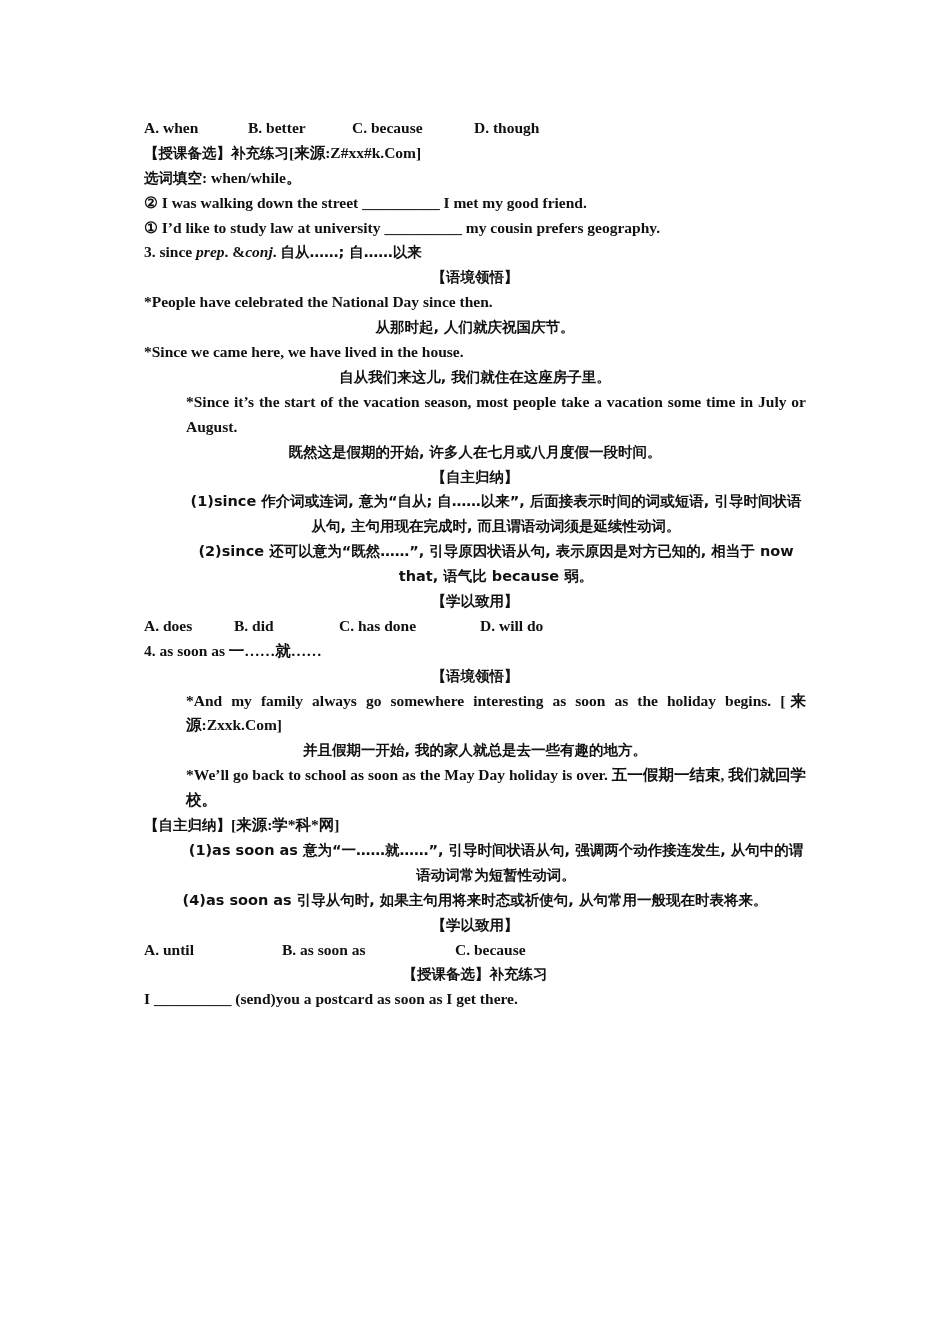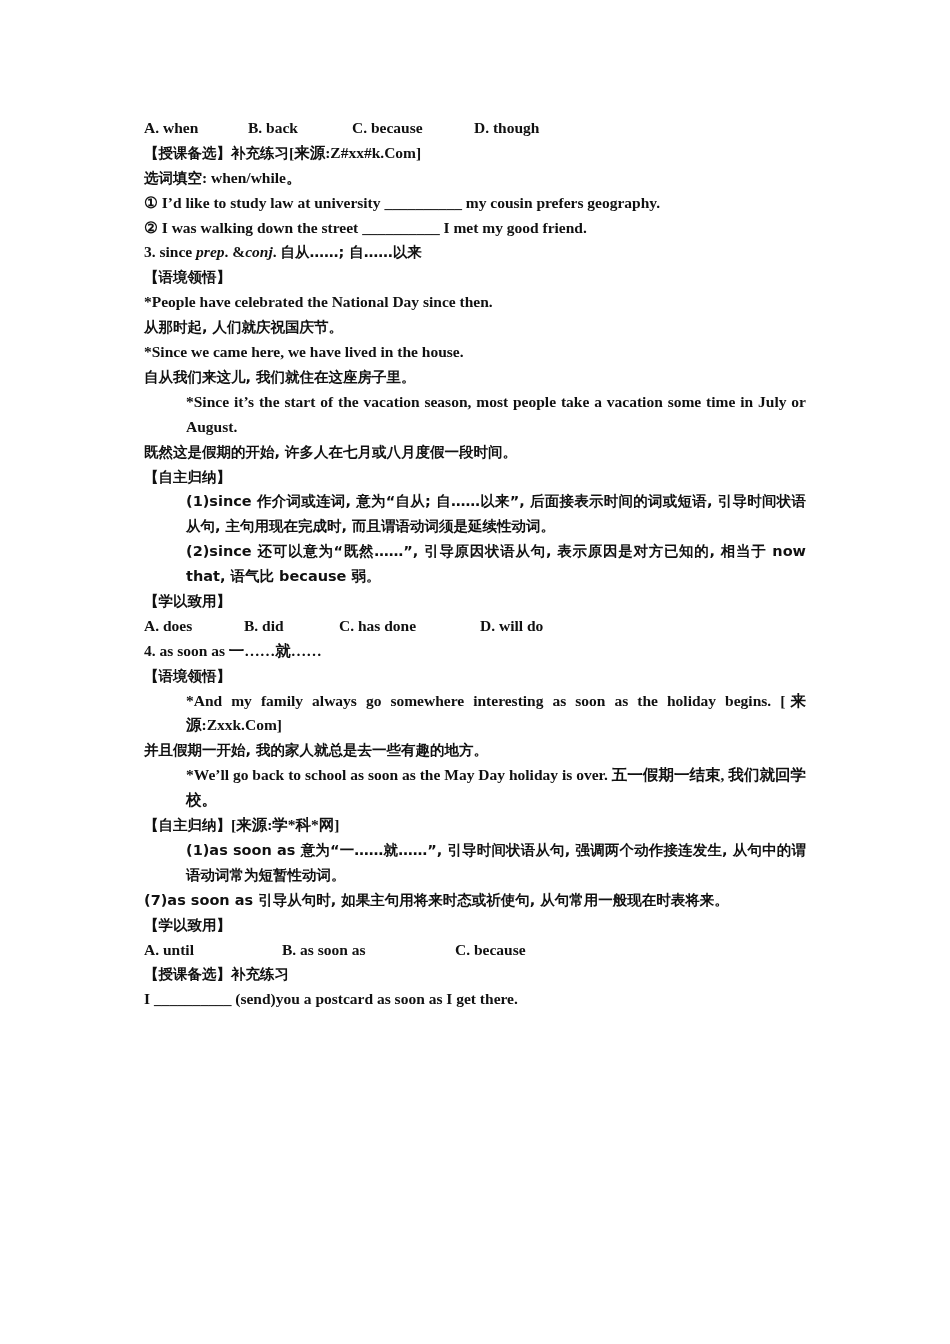--- a/index.html
+++ b/index.html
@@ -4,80 +4,80 @@
   <style>
     html, body { margin: 0; padding: 0; background: #ffffff; }
     body { width: 950px; height: 1344px; position: relative; overflow: hidden; }
     .page {
       position: absolute; left: 144px; top: 116px; width: 662px;
       font-family: "Liberation Serif", serif; font-weight: bold;
       font-size: 15.5px; color: #111111; line-height: 24.9px;
     }
     .line { white-space: nowrap; height: 24.9px; }
     .wrap { white-space: normal; height: auto; text-align: justify; margin-left: 42px; }
-    .cjk { font-family: "DejaVu Sans", sans-serif; font-weight: bold; font-size: 14.5px; }
+    .cjk { font-family: "DejaVu Sans", sans-serif; font-weight: bold; font-size: 14.5px; text-align: center; }
     .opts { position: relative; }
     .opt { position: absolute; top: 0; text-align: right; }
     em { font-style: italic; }
   </style>
 </head>
 <body>
 
 <div class="page">
 
   <div class="line opts">
     <span class="opt" style="left:0">A. when</span>
-    <span class="opt" style="left:104px">B. back</span>
+    <span class="opt" style="left:104px">B. better</span>
     <span class="opt" style="left:208px">C. because</span>
     <span class="opt" style="left:330px">D. though</span>
   </div>
 
   <div class="line">
     <span class="cjk">【授课备选】补充练习</span><span>[来源:Z#xx#k.Com]</span>
   </div>
   <div class="line">
     <span class="cjk">选词填空</span><span>: when/while。</span>
   </div>
+  <div class="line">② I was walking down the street __________ I met my good friend.</div>
   <div class="line">① I’d like to study law at university __________ my cousin prefers geography.</div>
-  <div class="line">② I was walking down the street __________ I met my good friend.</div>
 
   <div class="line">
     <span>3. since </span><em>prep</em><span>. &amp;</span><em>conj</em><span>. </span><span class="cjk">自从……; 自……以来</span>
   </div>
   <div class="line cjk">【语境领悟】</div>
   <div class="line">*People have celebrated the National Day since then.</div>
   <div class="line cjk">从那时起, 人们就庆祝国庆节。</div>
   <div class="line">*Since we came here, we have lived in the house.</div>
   <div class="line cjk">自从我们来这儿, 我们就住在这座房子里。</div>
   <div class="wrap">*Since it’s the start of the vacation season, most people take a vacation some time in July or August.</div>
   <div class="line cjk">既然这是假期的开始, 许多人在七月或八月度假一段时间。</div>
 
   <div class="line cjk">【自主归纳】</div>
   <div class="wrap cjk">(1)since 作介词或连词, 意为“自从; 自……以来”, 后面接表示时间的词或短语, 引导时间状语从句, 主句用现在完成时, 而且谓语动词须是延续性动词。</div>
   <div class="wrap cjk">(2)since 还可以意为“既然……”, 引导原因状语从句, 表示原因是对方已知的, 相当于 now that, 语气比 because 弱。</div>
 
   <div class="line cjk">【学以致用】</div>
   <div class="line opts">
     <span class="opt" style="left:0">A. does</span>
-    <span class="opt" style="left:100px">B. did</span>
+    <span class="opt" style="left:90px">B. did</span>
     <span class="opt" style="left:195px">C. has done</span>
     <span class="opt" style="left:336px">D. will do</span>
   </div>
 
   <div class="line">4. as soon as 一……就……</div>
   <div class="line cjk">【语境领悟】</div>
   <div class="wrap">*And my family always go somewhere interesting as soon as the holiday begins. [来源:Zxxk.Com]</div>
   <div class="line cjk">并且假期一开始, 我的家人就总是去一些有趣的地方。</div>
   <div class="wrap">*We’ll go back to school as soon as the May Day holiday is over. 五一假期一结束, 我们就回学校。</div>
 
   <div class="line">
     <span class="cjk">【自主归纳】</span><span>[来源:学*科*网]</span>
   </div>
   <div class="wrap cjk">(1)as soon as 意为“一……就……”, 引导时间状语从句, 强调两个动作接连发生, 从句中的谓语动词常为短暂性动词。</div>
-  <div class="line cjk">(7)as soon as 引导从句时, 如果主句用将来时态或祈使句, 从句常用一般现在时表将来。</div>
+  <div class="line cjk">(4)as soon as 引导从句时, 如果主句用将来时态或祈使句, 从句常用一般现在时表将来。</div>
 
   <div class="line cjk">【学以致用】</div>
   <div class="line opts">
     <span class="opt" style="left:0">A. until</span>
     <span class="opt" style="left:138px">B. as soon as</span>
     <span class="opt" style="left:311px">C. because</span>
   </div>
 
   <div class="line cjk">【授课备选】补充练习</div>
   <div class="line">I __________ (send)you a postcard as soon as I get there.</div>

